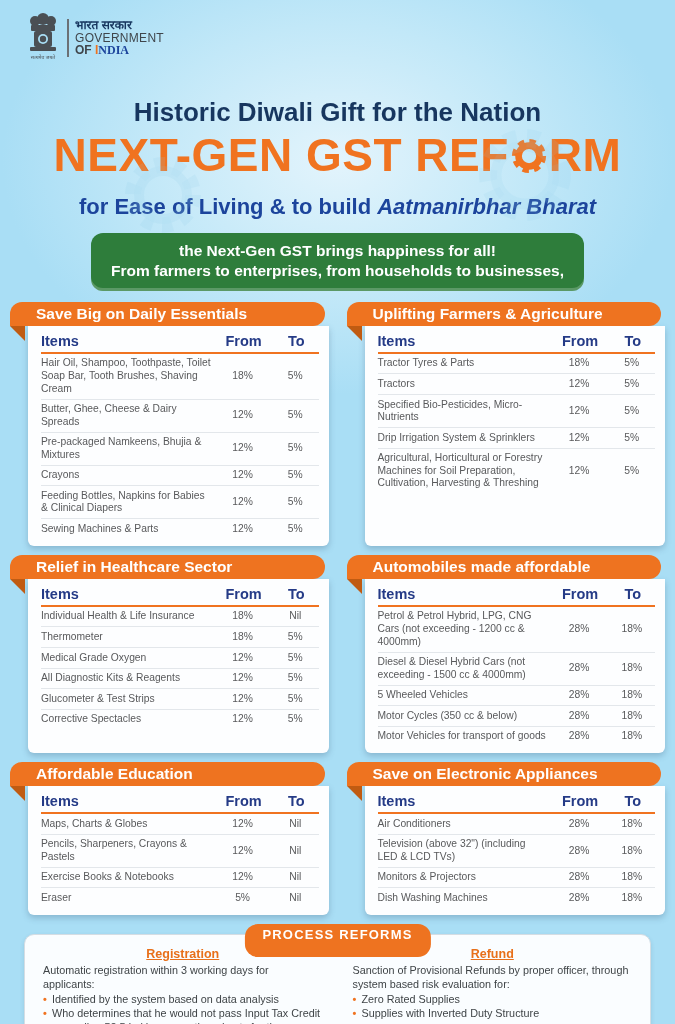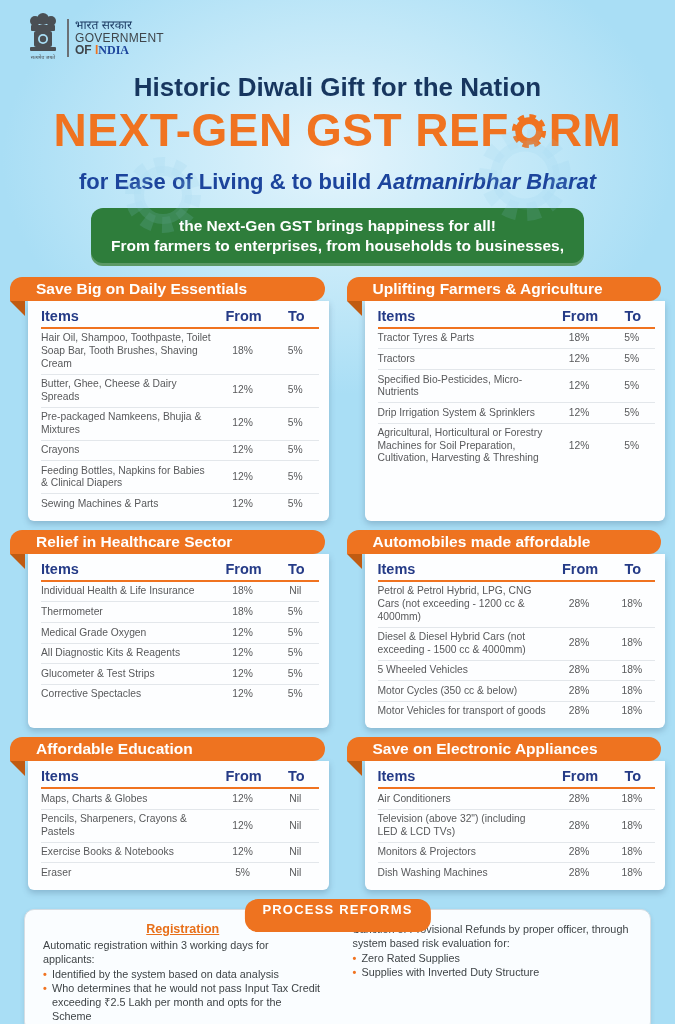--- a/index.html
+++ b/index.html
@@ -5,27 +5,27 @@
   html,body{margin:0;padding:0;overflow:hidden;}
   .poster{
     position:relative;width:675px;height:1024px;overflow:hidden;
     font-family:"Liberation Sans",sans-serif;
     background:radial-gradient(ellipse 430px 300px at 50% 160px,#E3F4FC 0%,#C2E8F8 45%,#A9DEF5 78%),#A9DEF5;
   }
   .bg-gear{position:absolute;opacity:.30;pointer-events:none;}
   
   .logo{position:absolute;top:12px;left:26px;display:flex;align-items:center;gap:7px;z-index:5;}
   .logo-text{border-left:2px solid #6b7075;padding-left:6px;line-height:1.08;}
-  .logo-hindi{font-size:12px;font-weight:400;color:#17365F;}
+  .logo-hindi{font-size:12px;font-weight:700;color:#17365F;}
   .logo-l1{font-size:12px;color:#3F454B;letter-spacing:.3px;}
   .logo-l2{font-size:12px;font-weight:700;color:#3F454B;}
   .logo-l2 .hl-i{color:#EE7320;}
   .logo-l2 .hl-rest{color:#1C449C;font-family:Liberation Serif, serif;}
   
-  .tagline{padding-top:72px;text-align:center;font-size:26px;font-weight:700;color:#17365F;}
+  .tagline{padding-top:72px;text-align:center;font-size:26px;font-weight:700;color:#17365F;margin-top:25px;}
   .main-title{text-align:center;font-size:46px;font-weight:800;color:#F07320;letter-spacing:.5px;margin-top:4px;line-height:1.0;}
   .main-title .gear-o{display:inline-block;vertical-align:-4px;margin:0 1px;}
   .subtitle{text-align:center;font-size:22px;font-weight:700;color:#1C449C;margin-top:12px;}
   .subtitle .it{font-style:italic;}
   .banner{width:fit-content;max-width:520px;margin:13px auto 0;background:#2E7D3B;border-radius:12px;
     padding:8px 20px 9px;color:#fff;font-weight:700;font-size:15.5px;text-align:center;line-height:1.32;
     box-shadow:inset 0 -3px 0 rgba(255,255,255,.22);}
   
   .cards-grid{display:grid;grid-template-columns:1fr 1fr;column-gap:18px;row-gap:9px;padding:11px 10px 0;}
   .card{display:flex;flex-direction:column;}
@@ -392,20 +392,21 @@
     <div class="reforms-cols">
       <div class="reform-col">
         <div class="reform-heading">Registration</div>
         <p class="reform-intro">Automatic registration within 3 working days for applicants:</p>
         <ul id="reg-bullets">
             <li>Identified by the system based on data analysis</li>
             <li>Who determines that he would not pass Input Tax Credit exceeding ₹2.5 Lakh per month and opts for the Scheme</li>
           </ul>
       </div>
       <div class="reform-col">
+        <div class="reform-heading">Refund</div>
         <p class="reform-intro">Sanction of Provisional Refunds by proper officer, through system based risk evaluation for:</p>
         <ul id="ref-bullets">
             <li>Zero Rated Supplies</li>
             <li>Supplies with Inverted Duty Structure</li>
           </ul>
       </div>
     </div>
   </div>
 
 </div>

